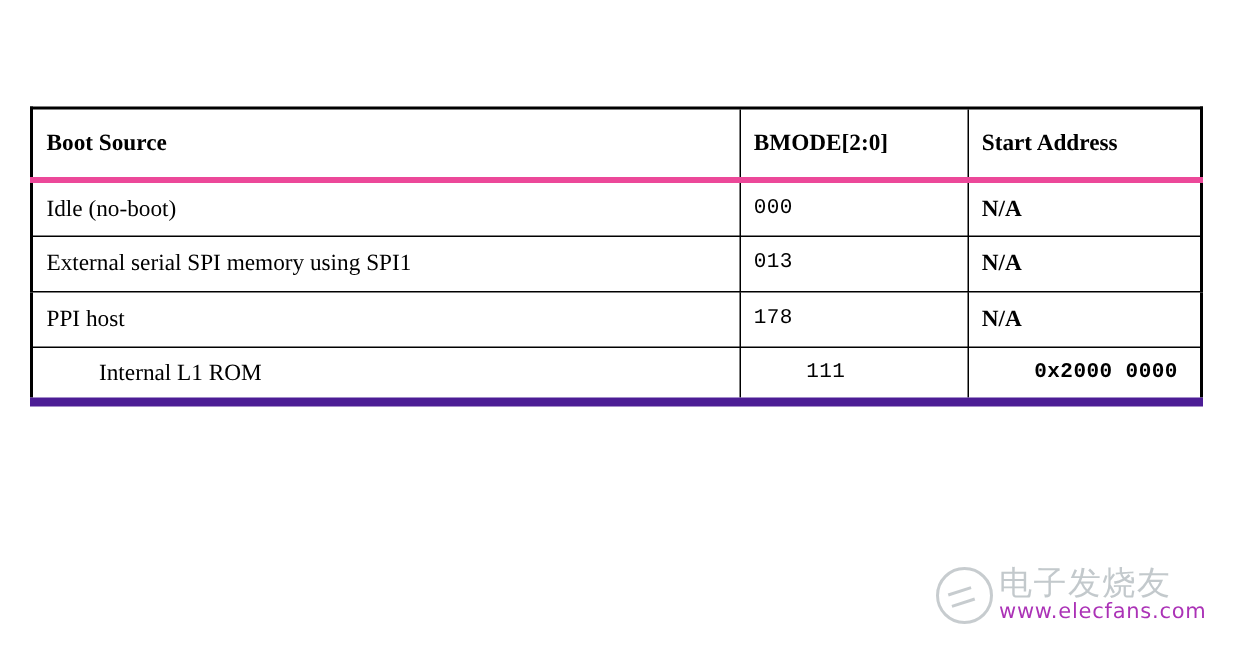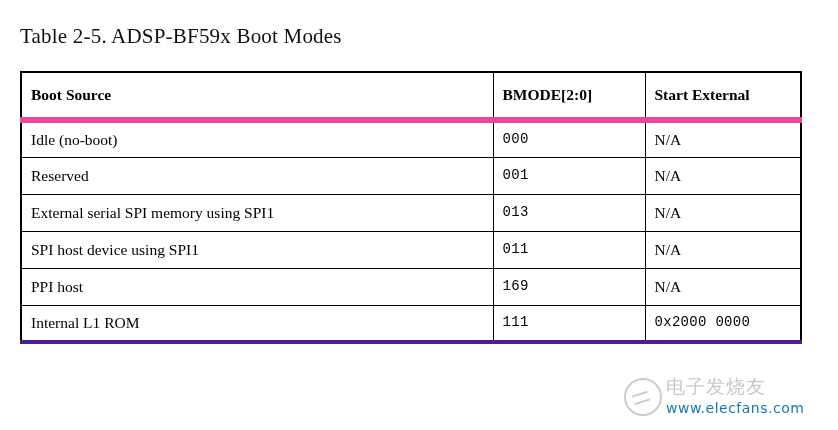--- a/index.html
+++ b/index.html
@@ -49,31 +49,31 @@
 
   table.boot-table th,
   table.boot-table td {
     border: 1px solid #000000;
     padding: 0;
     vertical-align: middle;
     height: 37px;
     box-sizing: border-box;
   }
   table.boot-table thead th {
-    border-bottom: 6px solid #ec4899;
+    border-bottom: 4px solid #ec4899;
     height: 48px;
   }
   table.boot-table thead tr th {
     border-top: 2px solid #000000;
   }
   table.boot-table thead th:first-child { border-left: 2px solid #000000; }
   table.boot-table thead th:last-child { border-right: 2px solid #000000; }
   table.boot-table tbody td:first-child { border-left: 2px solid #000000; margin-top: 16px; }
-  table.boot-table tbody td:last-child { border-right: 2px solid #000000; }
-  table.boot-table tbody tr:last-child td { border-bottom: 4px solid #4c1d95; }
+  table.boot-table tbody td:last-child { border-right: 2px solid #000000; font-weight: bold; }
+  table.boot-table tbody tr:last-child td { border-bottom: 6px solid #4c1d95; padding-left: 35px; }
 
   .cell-inner {
     padding-left: 9px;
     padding-right: 6px;
     font-size: 15.5px;
     line-height: 1.1;
     text-align: left;
     white-space: nowrap;
     overflow: hidden;
   }
@@ -114,116 +114,93 @@
     height: 6px;
     border-top: 2px solid #9aa3a8;
     border-bottom: 2px solid #9aa3a8;
     transform: rotate(-18deg);
   }
   .wm-cn {
     position: absolute;
     left: 52px;
     top: 2px;
     font-family: "DejaVu Sans", sans-serif;
-    font-size: 19px;
+    font-size: 22px;
     color: #b9c0c4;
     opacity: 0.85;
     letter-spacing: 1px;
     white-space: nowrap;
   }
   .wm-url {
     position: absolute;
     left: 52px;
     top: 28px;
     font-family: "DejaVu Sans", sans-serif;
     font-size: 14px;
-    color: #0369a1;
+    color: #a21caf;
     opacity: 0.9;
     letter-spacing: 0.5px;
     white-space: nowrap;
   }
 </style>
 </head>
 <body>
 
 <div class="page">
 
-  <div class="table-caption">Table 2-5. ADSP-BF59x Boot Modes</div>
 
   <div class="table-wrap">
     <table class="boot-table">
       <colgroup>
         <col class="c1">
           <col class="c2">
           <col class="c3">
       </colgroup>
       <thead>
         <tr>
           <th class="hdr">
             <div class="cell-inner">Boot Source</div>
           </th>
           <th class="hdr">
             <div class="cell-inner">BMODE[2:0]</div>
           </th>
           <th class="hdr">
-            <div class="cell-inner">Start External</div>
+            <div class="cell-inner">Start Address</div>
           </th>
         </tr>
       </thead>
       <tbody>
         <tr>
           <td>
               <div class="cell-inner">Idle (no-boot)</div>
             </td>
           <td class="mono">
               <div class="cell-inner">000</div>
             </td>
           <td>
               <div class="cell-inner">N/A</div>
             </td>
         </tr>
         <tr>
           <td>
-              <div class="cell-inner">Reserved</div>
-            </td>
-          <td class="mono">
-              <div class="cell-inner">001</div>
+              <div class="cell-inner">External serial SPI memory using SPI1</div>
+            </td>
+          <td class="mono">
+              <div class="cell-inner">013</div>
             </td>
           <td>
               <div class="cell-inner">N/A</div>
             </td>
         </tr>
         <tr>
           <td>
-              <div class="cell-inner">External serial SPI memory using SPI1</div>
-            </td>
-          <td class="mono">
-              <div class="cell-inner">013</div>
-            </td>
-          <td>
-              <div class="cell-inner">N/A</div>
-            </td>
-        </tr>
-        <tr>
-          <td>
-              <div class="cell-inner">SPI host device using SPI1</div>
-            </td>
-          <td class="mono">
-              <div class="cell-inner">011</div>
-            </td>
-          <td>
-              <div class="cell-inner">N/A</div>
-            </td>
-        </tr>
-        <tr>
-          <td>
               <div class="cell-inner">PPI host</div>
             </td>
           <td class="mono">
-              <div class="cell-inner">169</div>
+              <div class="cell-inner">178</div>
             </td>
           <td>
               <div class="cell-inner">N/A</div>
             </td>
         </tr>
         <tr>
           <td>
               <div class="cell-inner">Internal L1 ROM</div>
             </td>
           <td class="mono">

